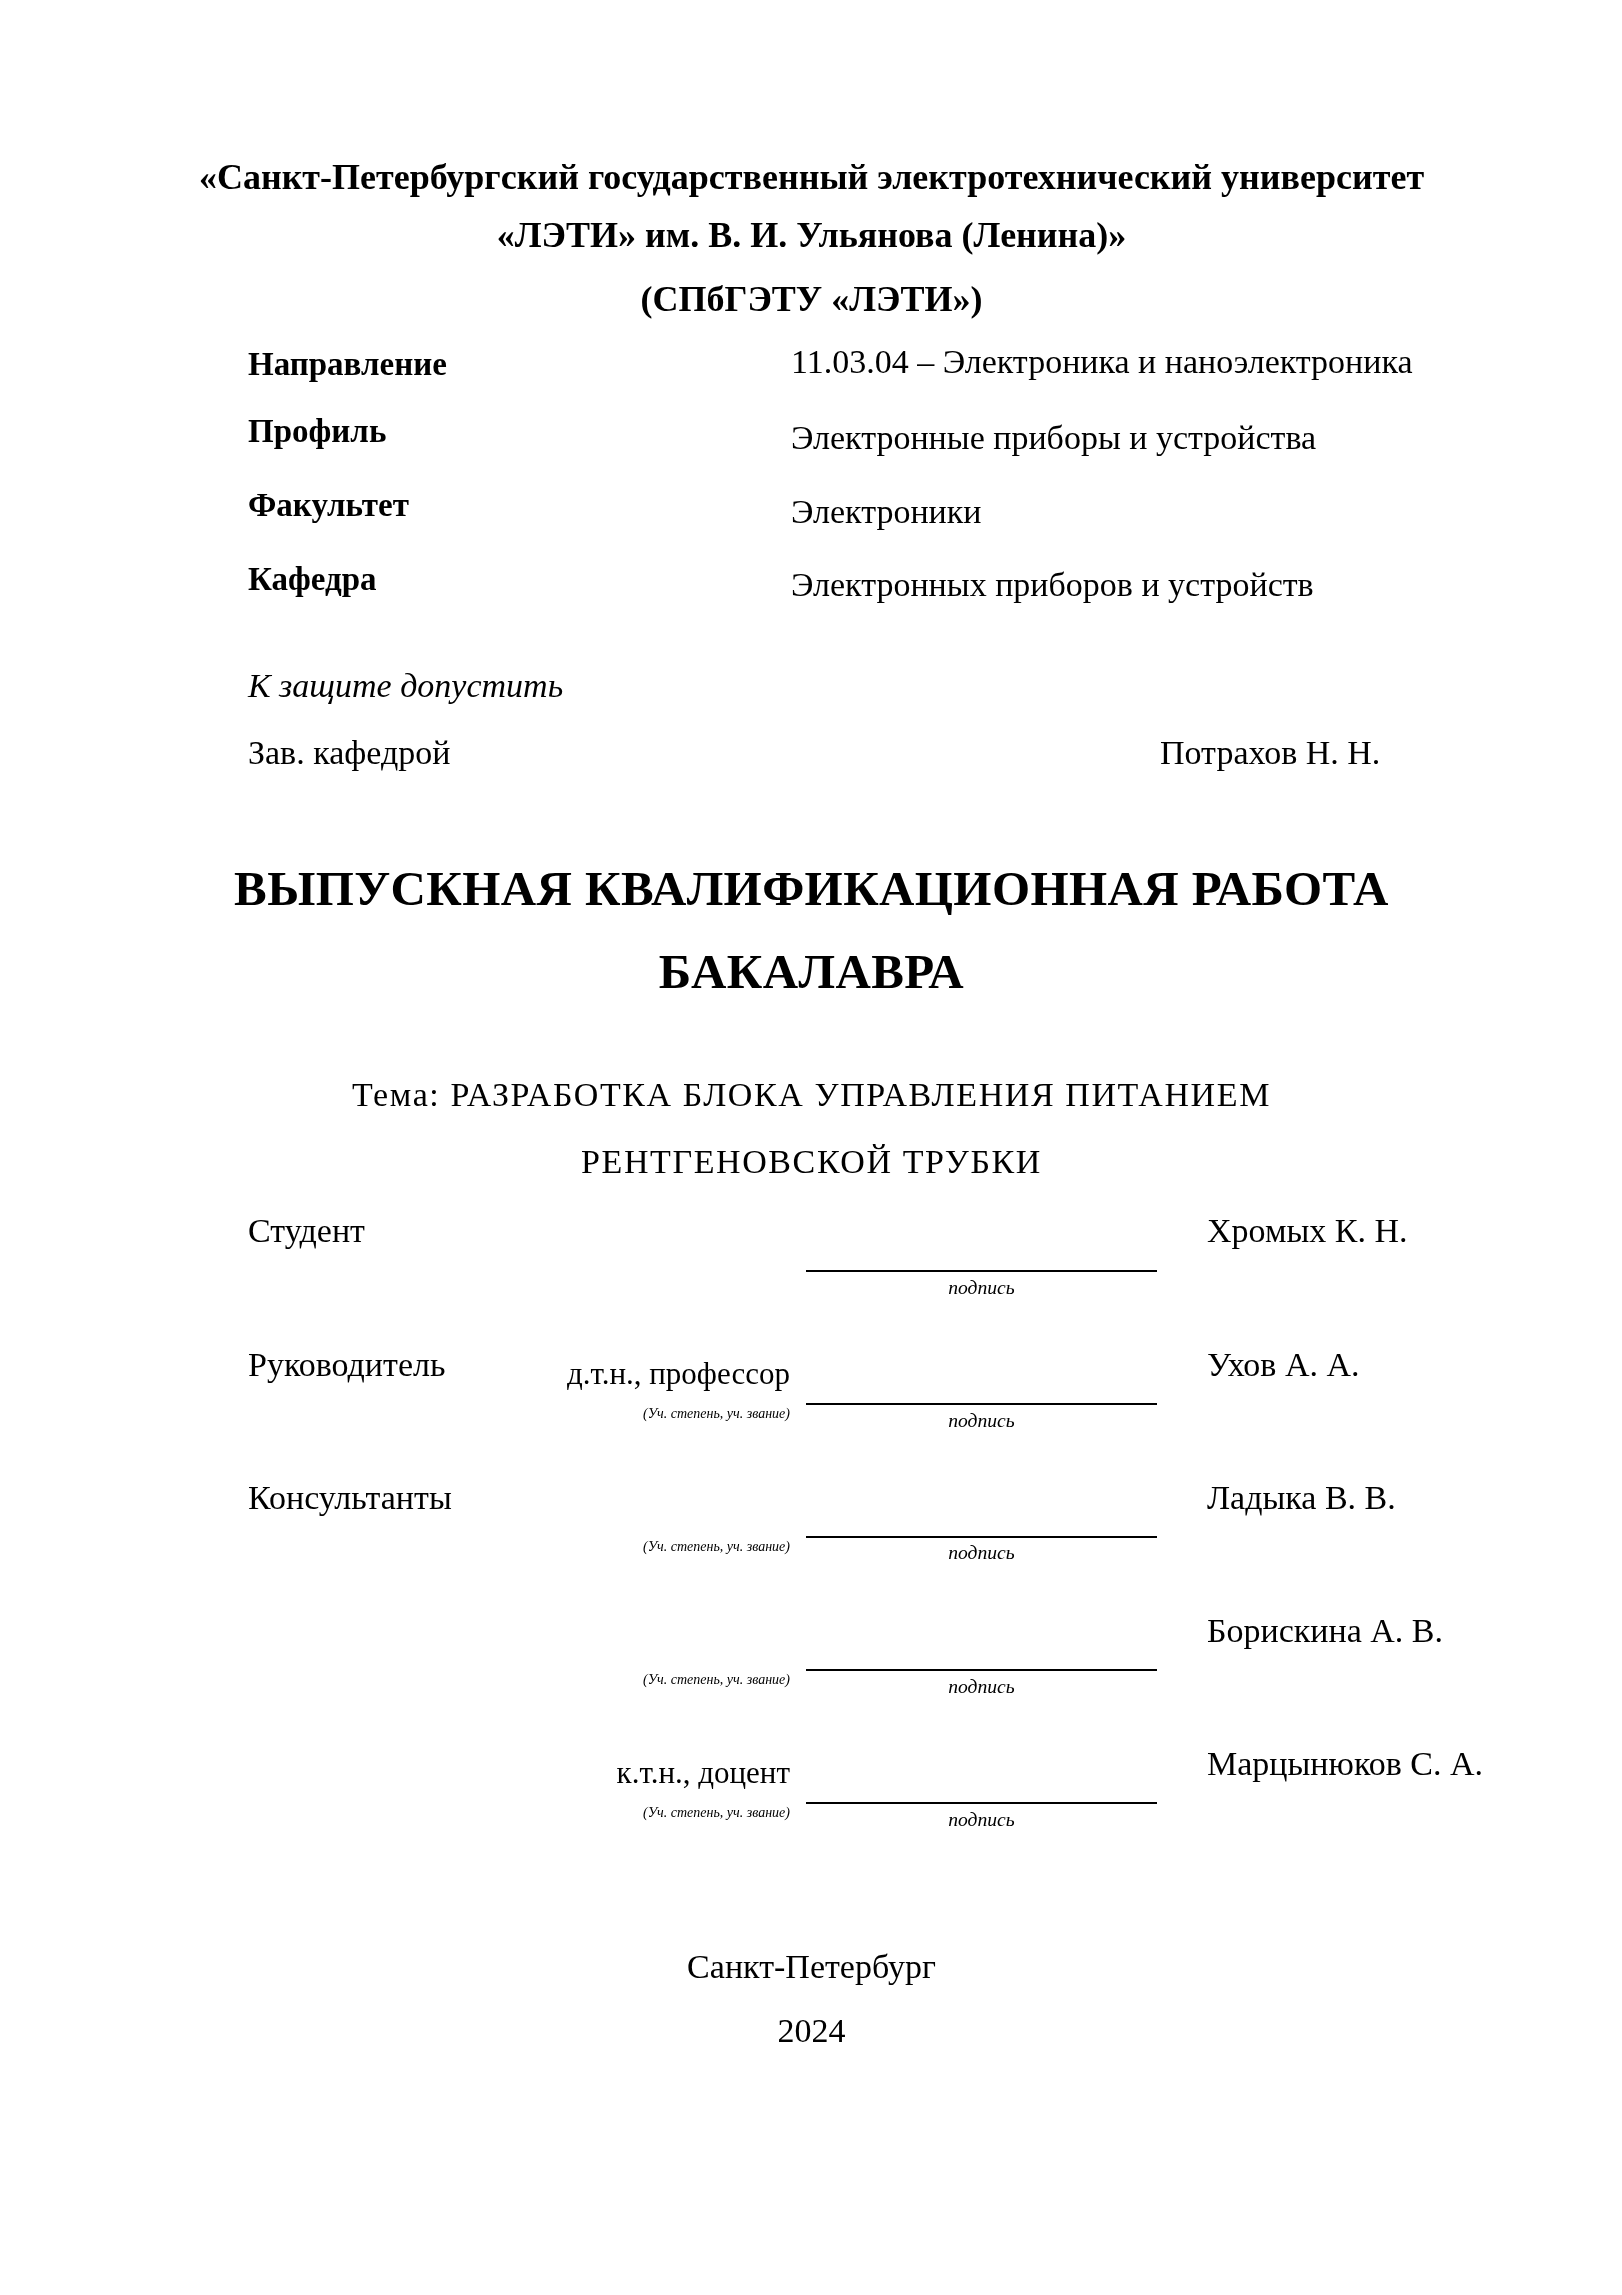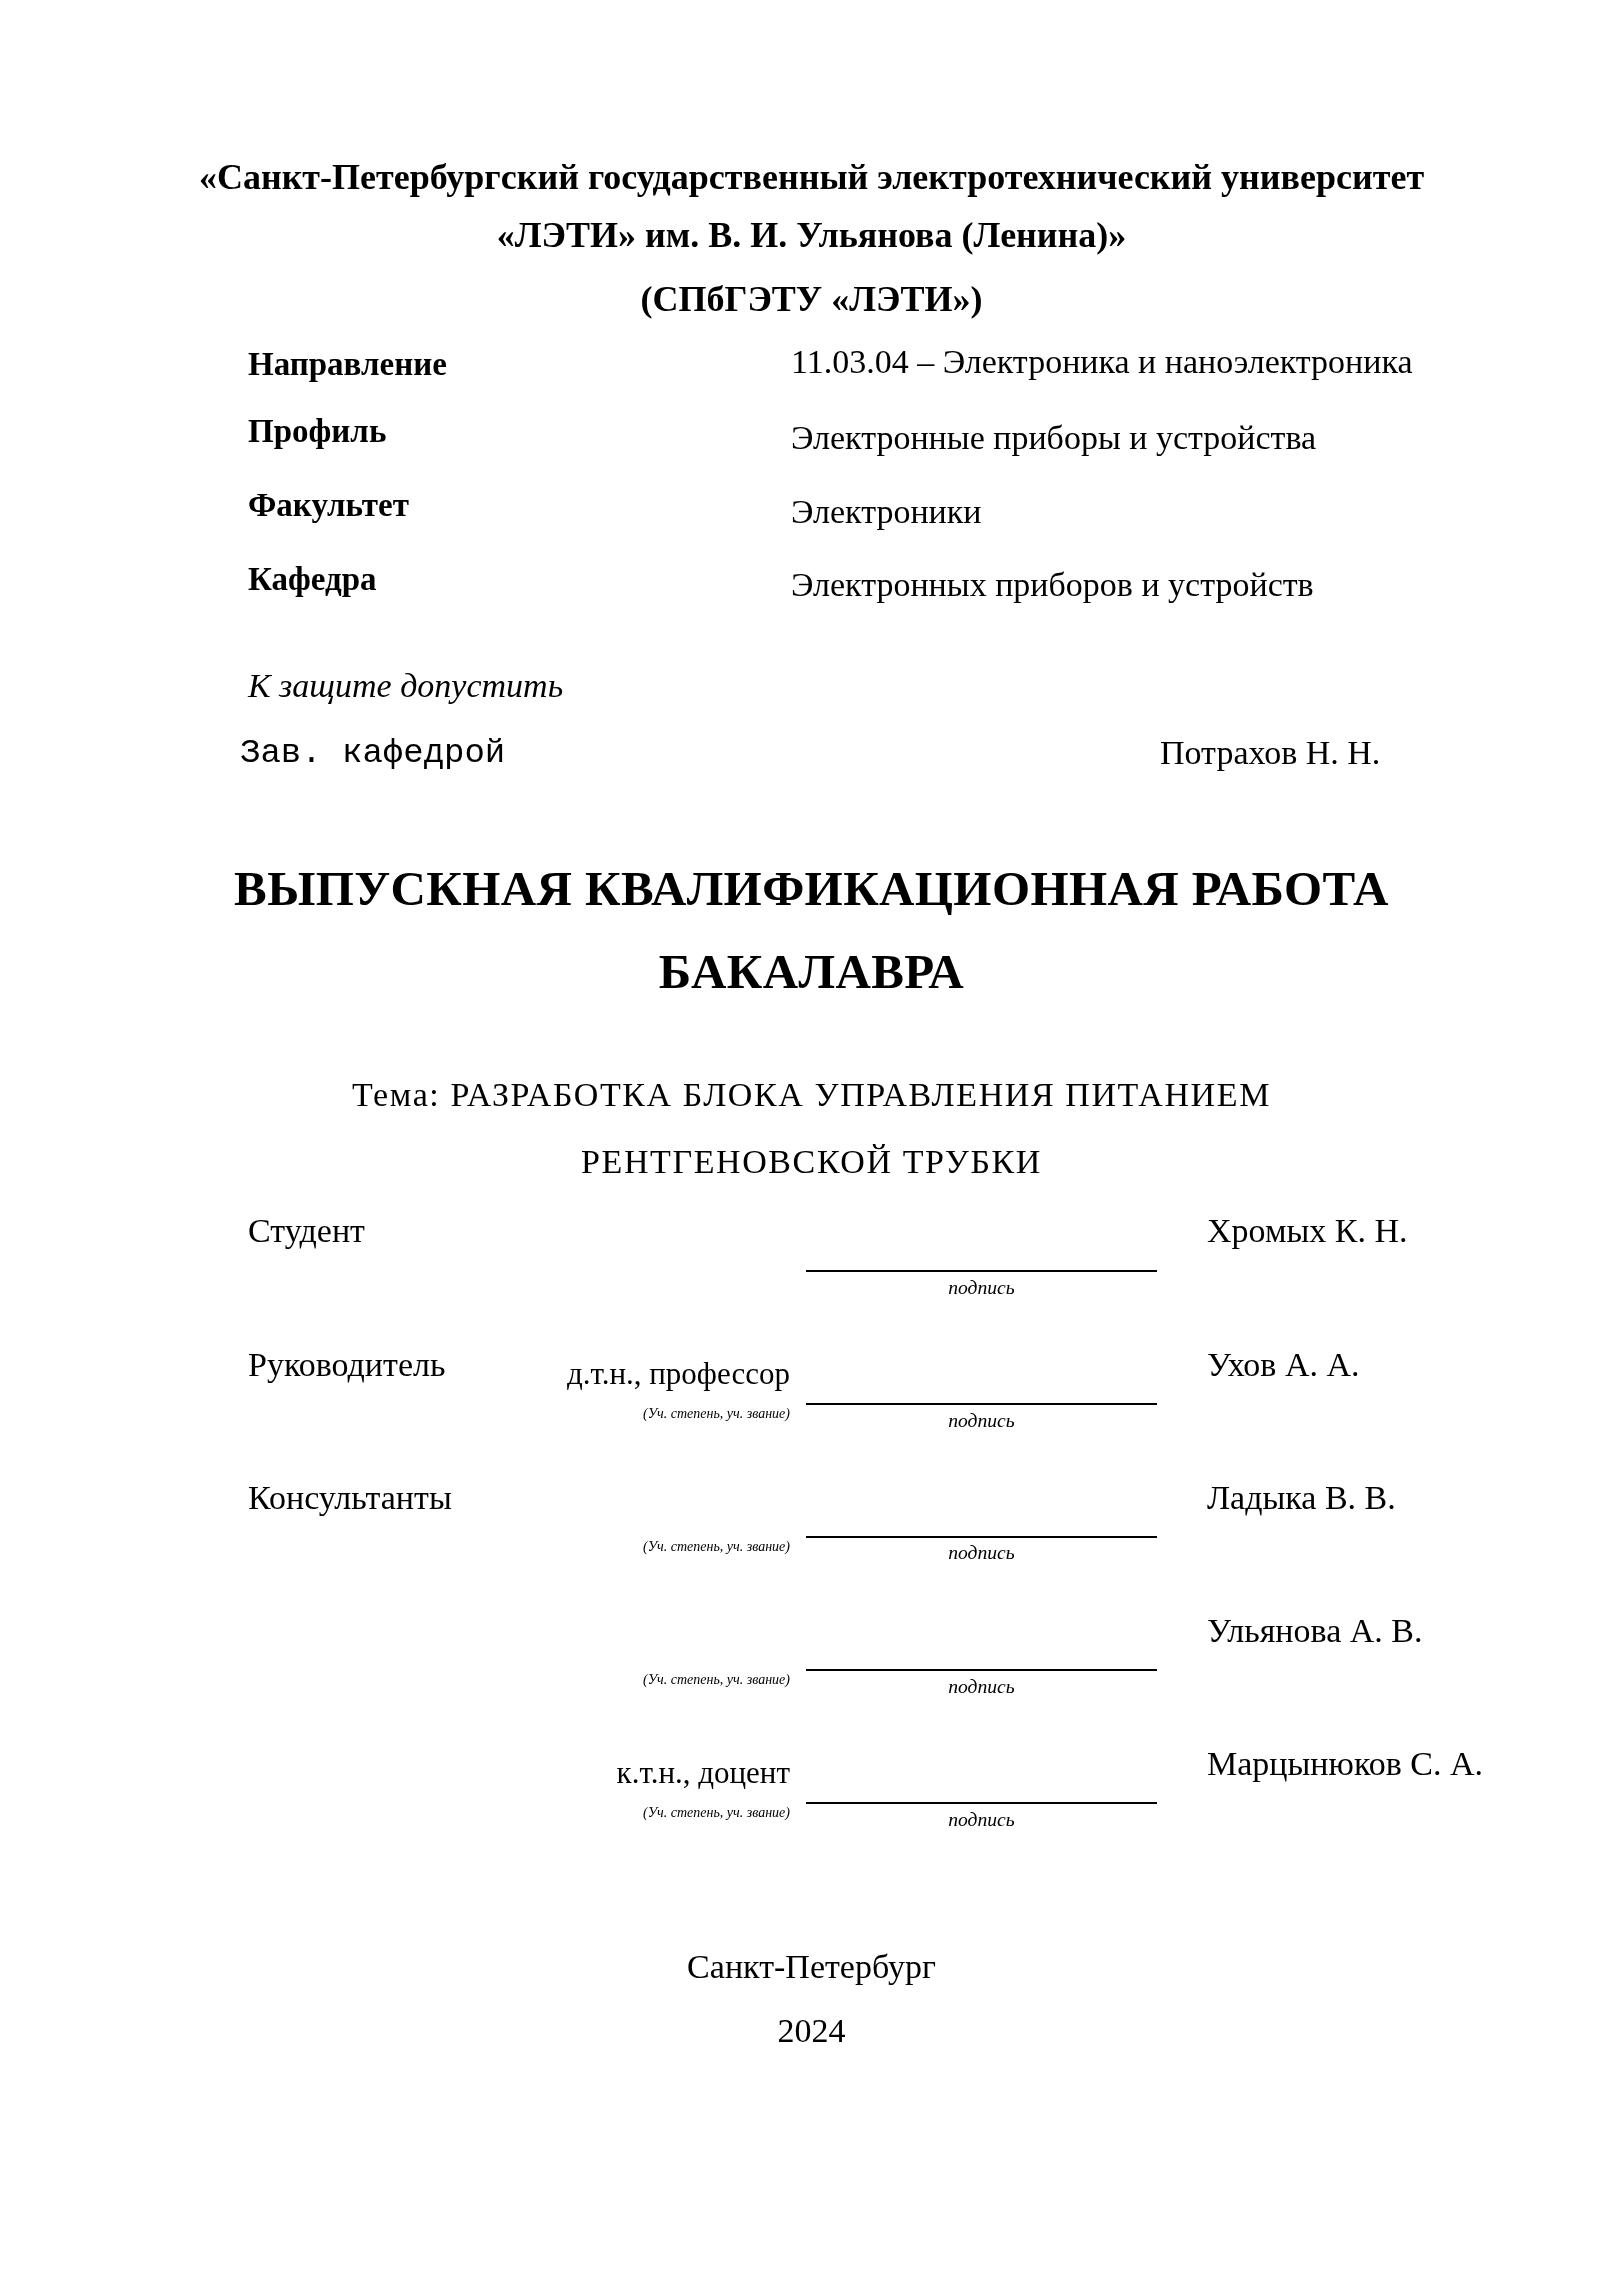--- a/index.html
+++ b/index.html
@@ -119,21 +119,21 @@
   <div class="abs field-value" style="top:421px;">Электронные приборы и устройства</div>
 
   <div class="abs field-label" style="top:489px;">Факультет</div>
   <div class="abs field-value" style="top:495px;">Электроники</div>
 
   <div class="abs field-label" style="top:563px;">Кафедра</div>
   <div class="abs field-value" style="top:568px;">Электронных приборов и устройств</div>
 </div>
 
 <div class="abs reg ital" style="left:248px; top:669px;">К защите допустить</div>
-<div class="abs reg" style="left:240px; top:736px;font-family:Liberation Mono, monospace;">Зав. кафедрой</div>
+<div class="abs reg" style="left:248px; top:736px;">Зав. кафедрой</div>
 <div class="abs reg" style="left:1160px; top:736px;">Потрахов Н. Н.</div>
 
 <div class="center-line title-main" style="top:864px;">ВЫПУСКНАЯ КВАЛИФИКАЦИОННАЯ РАБОТА</div>
 <div class="center-line title-main" style="top:947px;">БАКАЛАВРА</div>
 
 <div class="center-line topic" style="top:1078px;">Тема: РАЗРАБОТКА БЛОКА УПРАВЛЕНИЯ ПИТАНИЕМ</div>
 <div class="center-line topic" style="top:1145px;">РЕНТГЕНОВСКОЙ ТРУБКИ</div>
 
 <div>
   <div class="abs role" style="top:1214px;">Студент</div>
@@ -156,21 +156,21 @@
   <div class="degree-caption" style="top:1540px;">(Уч. степень, уч. звание)</div>
   <div class="sig-line" style="top:1536px;"></div>
   <div class="sig-caption" style="top:1543px;">подпись</div>
   <div class="abs name" style="top:1481px;">Ладыка В. В.</div>
 </div>
 
 <div>
   <div class="degree-caption" style="top:1673px;">(Уч. степень, уч. звание)</div>
   <div class="sig-line" style="top:1669px;"></div>
   <div class="sig-caption" style="top:1677px;">подпись</div>
-  <div class="abs name" style="top:1614px;">Ульянова А. В.</div>
+  <div class="abs name" style="top:1614px;">Борискина А. В.</div>
 </div>
 
 <div>
   <div class="degree" style="top:1757px;">к.т.н., доцент</div>
   <div class="degree-caption" style="top:1806px;">(Уч. степень, уч. звание)</div>
   <div class="sig-line" style="top:1802px;"></div>
   <div class="sig-caption" style="top:1810px;">подпись</div>
   <div class="abs name" style="top:1747px;">Марцынюков С. А.</div>
 </div>
 

